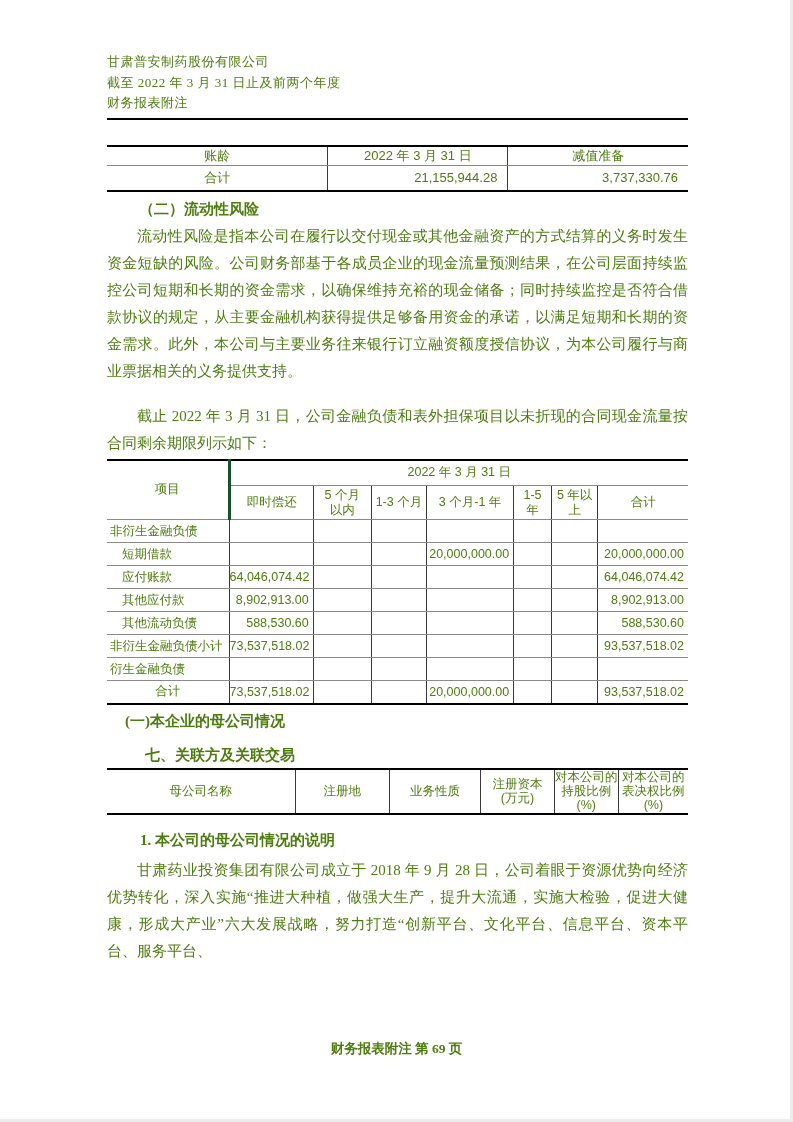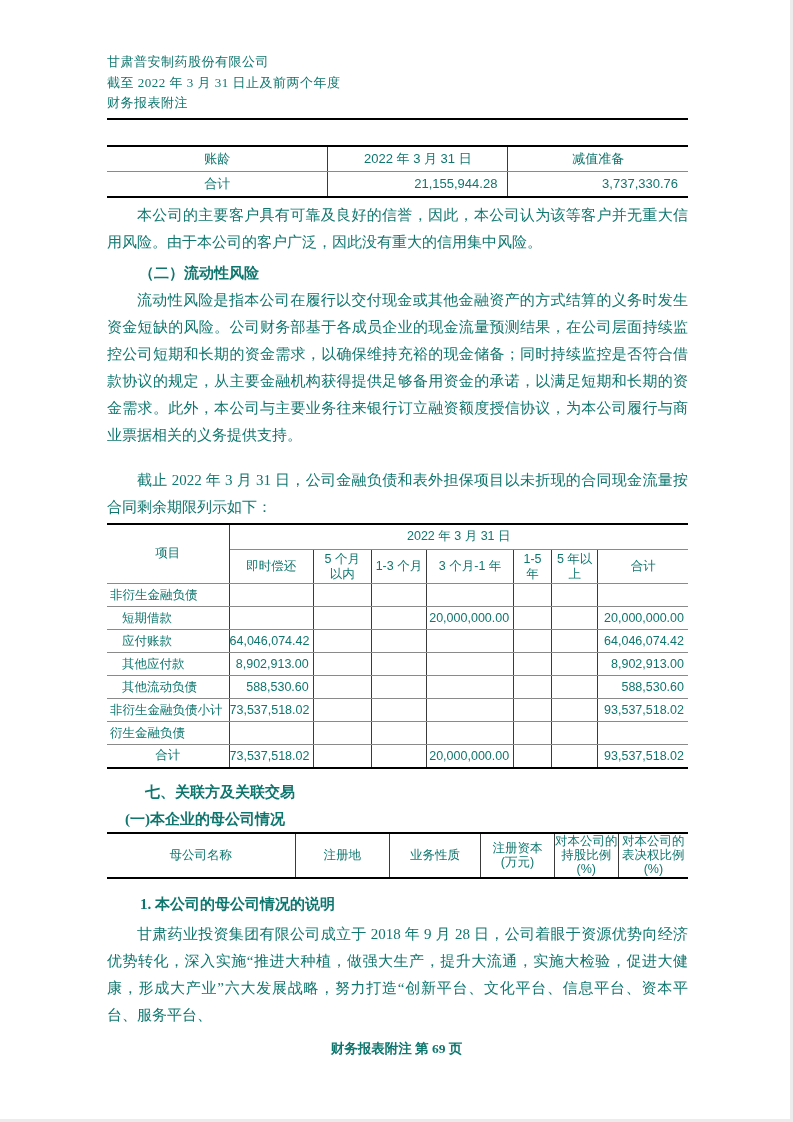--- a/index.html
+++ b/index.html
@@ -2,21 +2,21 @@
 <html><head>
 <meta charset="utf-8">
 <style>
   * { box-sizing: border-box; }
   html, body { margin: 0; padding: 0; background: #ffffff; }
   .page {
     position: relative;
     width: 793px;
     height: 1122px;
     background: #ffffff;
-    color: #0f766e;
+    color: #4d7c0f;
     font-family: "Liberation Serif", "DejaVu Serif", serif;
     overflow: hidden;
     box-shadow: inset -3px -3px 0 #ececec;
   }
   .content { position: absolute; left: 107px; top: 0; width: 581px; }
 
   
   .doc-header { margin-top: 52px; font-size: 13px; line-height: 20.5px; letter-spacing: 0.5px; }
   .rule { margin-top: 4px; border-top: 2px solid #000; height: 0; }
 
@@ -35,42 +35,42 @@
     vertical-align: middle;
     padding: 0;
     overflow: hidden;
   }
   .tbl tr td:first-child { border-left: none; }
   .tbl tr td:last-child  { border-right: none; }
   .num { text-align: right; }
 
   
   .t1 { margin-top: 25px; font-size: 13px; }
-  .t1 .hrow td { height: 26px; text-align: center; }
+  .t1 .hrow td { height: 20px; text-align: center; }
   .t1 .drow td { height: 25px; }
   .t1 .drow .lbl { text-align: center; }
   .t1 .num { padding-right: 10px; }
 
   
   .para { font-size: 15px; line-height: 27px; text-align: justify; text-indent: 2em; margin: 0; }
   .mA { margin-top: 4px; }
   .mB { margin-top: 3px; }
   .mC { margin-top: 18px; }
   .mD { margin-top: 6px; }
   .hd { font-weight: bold; font-size: 15px; line-height: 22px; margin: 0; }
   .hd-liq   { margin-top: 6px;  text-indent: 32px; }
   .hd-seven { margin-top: 12px; text-indent: 38px; }
   .hd-one   { margin-top: 5px;  text-indent: 18px; }
   .hd-note  { margin-top: 14px; text-indent: 33px; }
 
   
   .t2 { margin-top: 2px; font-size: 12.5px; }
   .t2 .h1 td { height: 26px; text-align: center; }
   .t2 .h2 td { height: 34px; text-align: center; white-space: pre-line; line-height: 1.15; }
-  .t2 .item-h { border-right: 1px solid #14532d; text-align: center; }
+  .t2 .item-h { border-right: 3px solid #14532d; text-align: center; }
   .t2 .r td { height: 23px; }
   .t2 .lbl { padding-left: 3px; }
   .t2 .ind { padding-left: 15px; }
   .t2 .ctr { text-align: center; padding-left: 0; }
   .t2 .num { padding-right: 4px; border-radius: 8px; }
 
   
   .t3 { margin-top: 2px; font-size: 12.5px; }
   .t3 .hrow td { height: 42px; text-align: center; white-space: pre-line; line-height: 1.15; }
   .t3 .drow td { height: 32px; text-align: center; line-height: 1.25; }
@@ -110,21 +110,20 @@
         <td>减值准备</td>
       </tr>
       <tr class="drow">
         <td class="lbl">合计</td>
         <td class="num">21,155,944.28</td>
         <td class="num">3,737,330.76</td>
       </tr>
     </tbody>
       </table>
 
-    <p class="para mA">本公司的主要客户具有可靠及良好的信誉，因此，本公司认为该等客户并无重大信用风险。由于本公司的客户广泛，因此没有重大的信用集中风险。</p>
 
     <p class="hd hd-liq">（二）流动性风险</p>
     <p class="para mB">流动性风险是指本公司在履行以交付现金或其他金融资产的方式结算的义务时发生资金短缺的风险。公司财务部基于各成员企业的现金流量预测结果，在公司层面持续监控公司短期和长期的资金需求，以确保维持充裕的现金储备；同时持续监控是否符合借款协议的规定，从主要金融机构获得提供足够备用资金的承诺，以满足短期和长期的资金需求。此外，本公司与主要业务往来银行订立融资额度授信协议，为本公司履行与商业票据相关的义务提供支持。</p>
     <p class="para mC">截止 2022 年 3 月 31 日，公司金融负债和表外担保项目以未折现的合同现金流量按合同剩余期限列示如下：</p>
 
     <table class="tbl t2">
       <colgroup>
         <col style="width:21%">
           <col style="width:14.5%">
           <col style="width:10%">
@@ -227,22 +226,22 @@
         <td class="num"></td>
         <td class="num"></td>
         <td class="num">20,000,000.00</td>
         <td class="num"></td>
         <td class="num"></td>
         <td class="num">93,537,518.02</td>
       </tr>
     </tbody>
       </table>
 
+    <p class="hd hd-one">(一)本企业的母公司情况</p>
     <p class="hd hd-seven">七、关联方及关联交易</p>
-    <p class="hd hd-one">(一)本企业的母公司情况</p>
 
     <table class="tbl t3">
       <colgroup>
         <col style="width:32.4%">
           <col style="width:16.2%">
           <col style="width:15.7%">
         <col style="width:12.7%">
           <col style="width:11%">
           <col style="width:12%">
       </colgroup>

